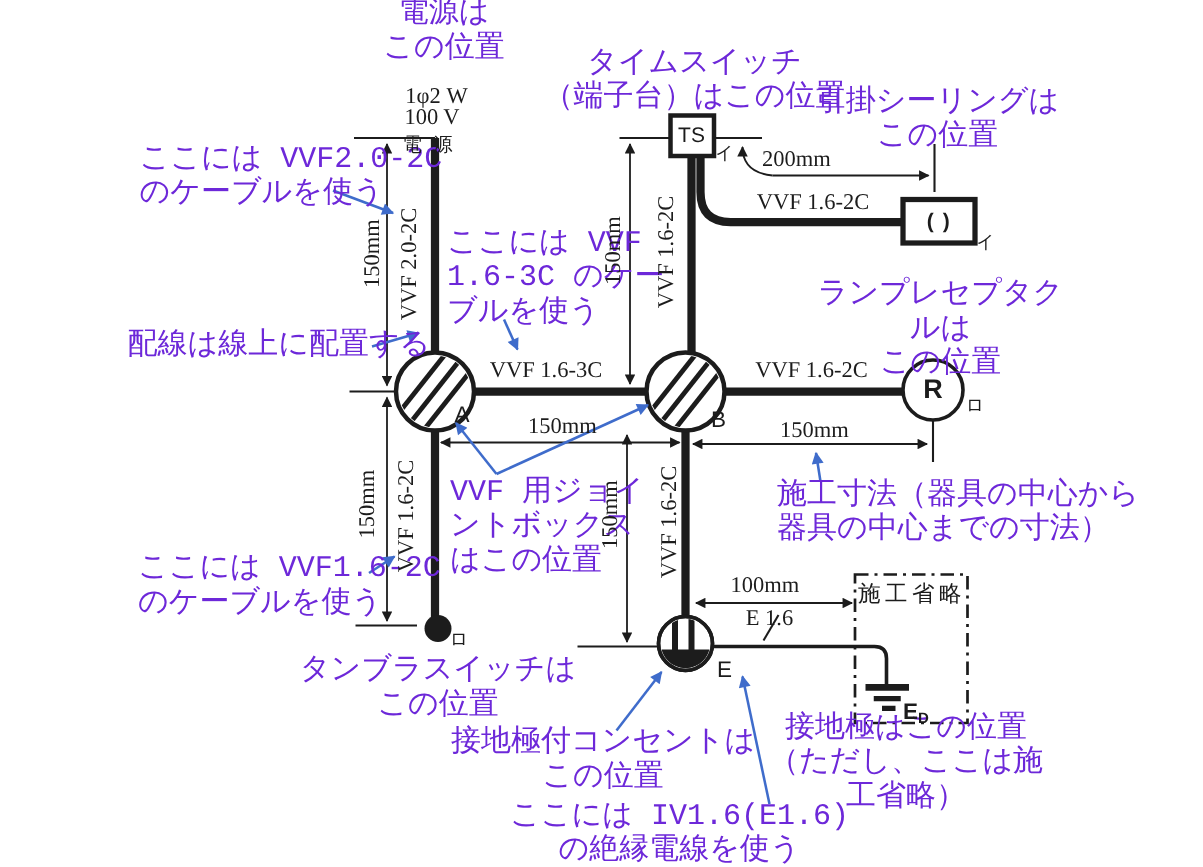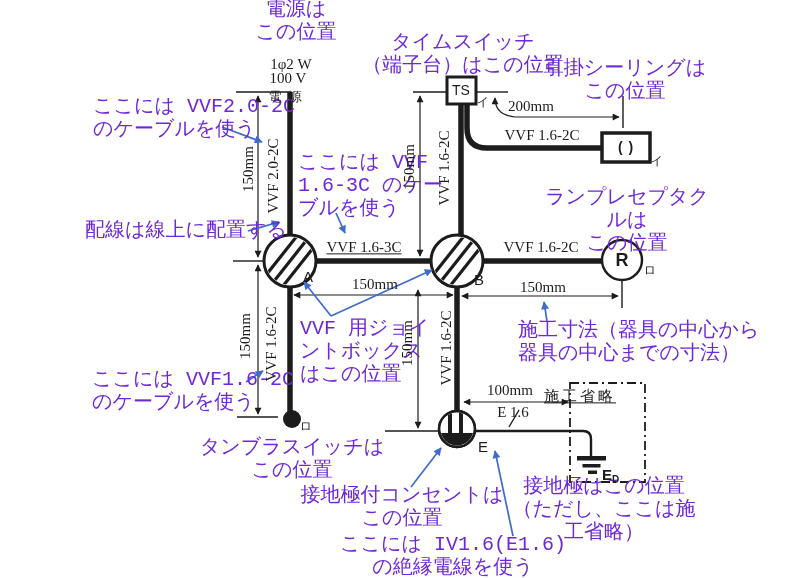--- a/index.html
+++ b/index.html
@@ -163,21 +163,21 @@
 （ただし、ここは施工省略）</div>
 
   <div class="t blk c" style="left:286px;top:49px;font-size:13px;letter-spacing:2px;margin-top:48px;">電 源</div>
   <div class="t blk c" style="left:291px;top:65px;">1φ2 W</div>
   <div class="t blk c" style="left:288px;top:79px;">100 V</div>
 
   <div class="t blk rot" style="left:274px;top:176px;">VVF 2.0-2C</div>
   <div class="t blk rot" style="left:272px;top:344px;">VVF 1.6-2C</div>
   <div class="t blk rot" style="left:445px;top:168px;">VVF 1.6-2C</div>
   <div class="t blk rot" style="left:447px;top:348px;">VVF 1.6-2C</div>
-  <div class="t blk c" style="left:364px;top:248px;text-decoration:underline;">VVF 1.6-3C</div>
+  <div class="t blk c" style="left:364px;top:248px;">VVF 1.6-3C</div>
   <div class="t blk c" style="left:541px;top:248px;">VVF 1.6-2C</div>
   <div class="t blk c" style="left:542px;top:136px;">VVF 1.6-2C</div>
   <div class="t blk c" style="left:513px;top:413px;">E 1.6</div>
 
   <div class="t blk rot" style="left:249px;top:169px;">150mm</div>
   <div class="t blk rot" style="left:246px;top:336px;">150mm</div>
   <div class="t blk rot" style="left:410px;top:167px;">150mm</div>
   <div class="t blk rot" style="left:408px;top:343px;">150mm</div>
   <div class="t blk c" style="left:375px;top:285px;">150mm</div>
   <div class="t blk c" style="left:543px;top:288px;">150mm</div>
@@ -189,15 +189,15 @@
   <div class="t sans c" style="left:622px;top:260px;font-size:18px;font-weight:600;">R</div>
   <div class="t sans c" style="left:483px;top:447px;font-size:15px;">E</div>
   <div class="t sans c" style="left:308px;top:277px;font-size:15px;">A</div>
   <div class="t sans c" style="left:479px;top:280px;font-size:15px;">B</div>
   <div class="t kat c" style="left:483px;top:103px;">イ</div>
   <div class="t kat c" style="left:657px;top:162px;">イ</div>
   <div class="t kat c" style="left:650px;top:271px;">ロ</div>
   <div class="t kat c" style="left:306px;top:427px;">ロ</div>
   <div class="t sans" style="left:602px;top:466px;"><span class="gE">E</span><span class="sub">D</span></div>
 
-  <div class="t blk c sp" style="left:580px;top:397px;text-decoration:underline;">施工省略</div>
+  <div class="t blk c sp" style="left:608px;top:397px;">施工省略</div>
 
 </div>
 
 </body></html>

